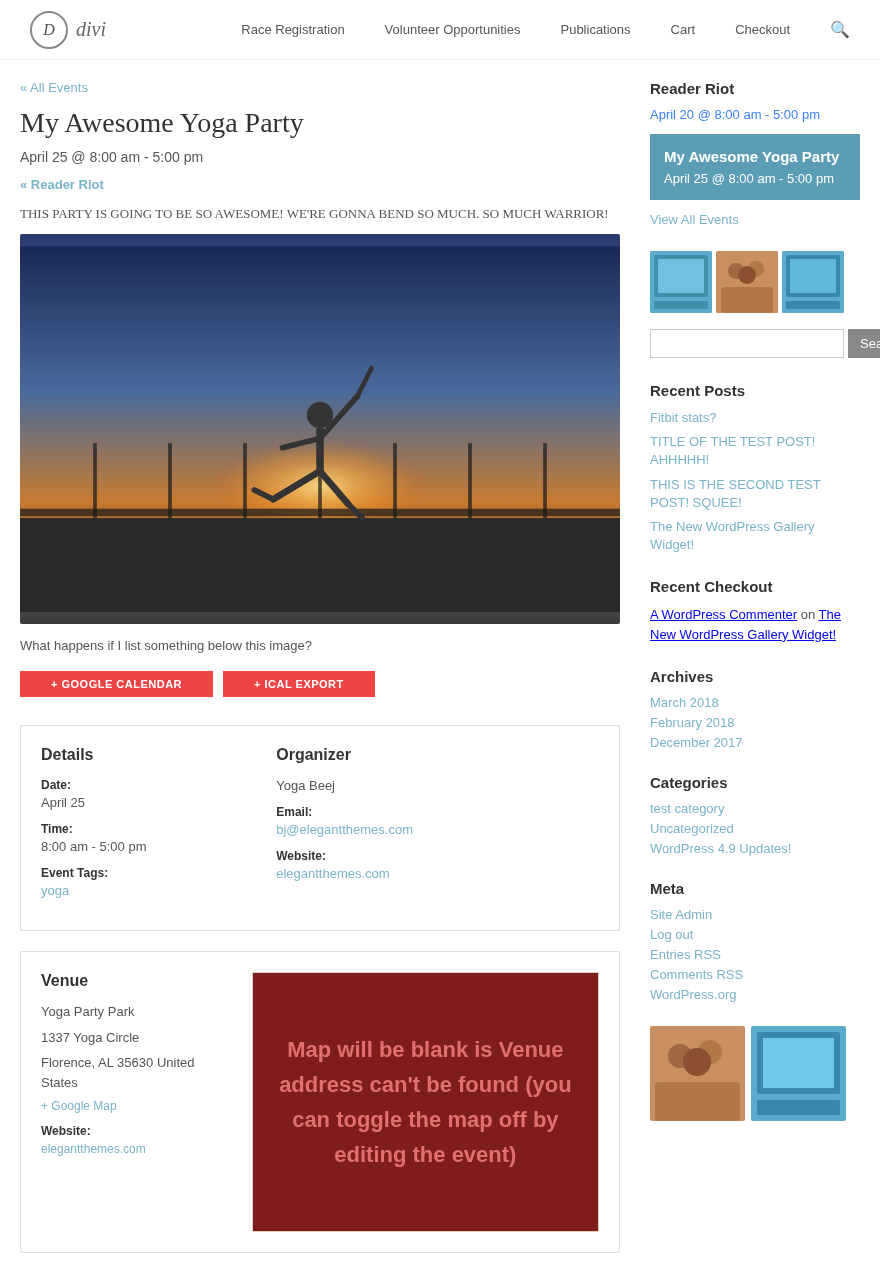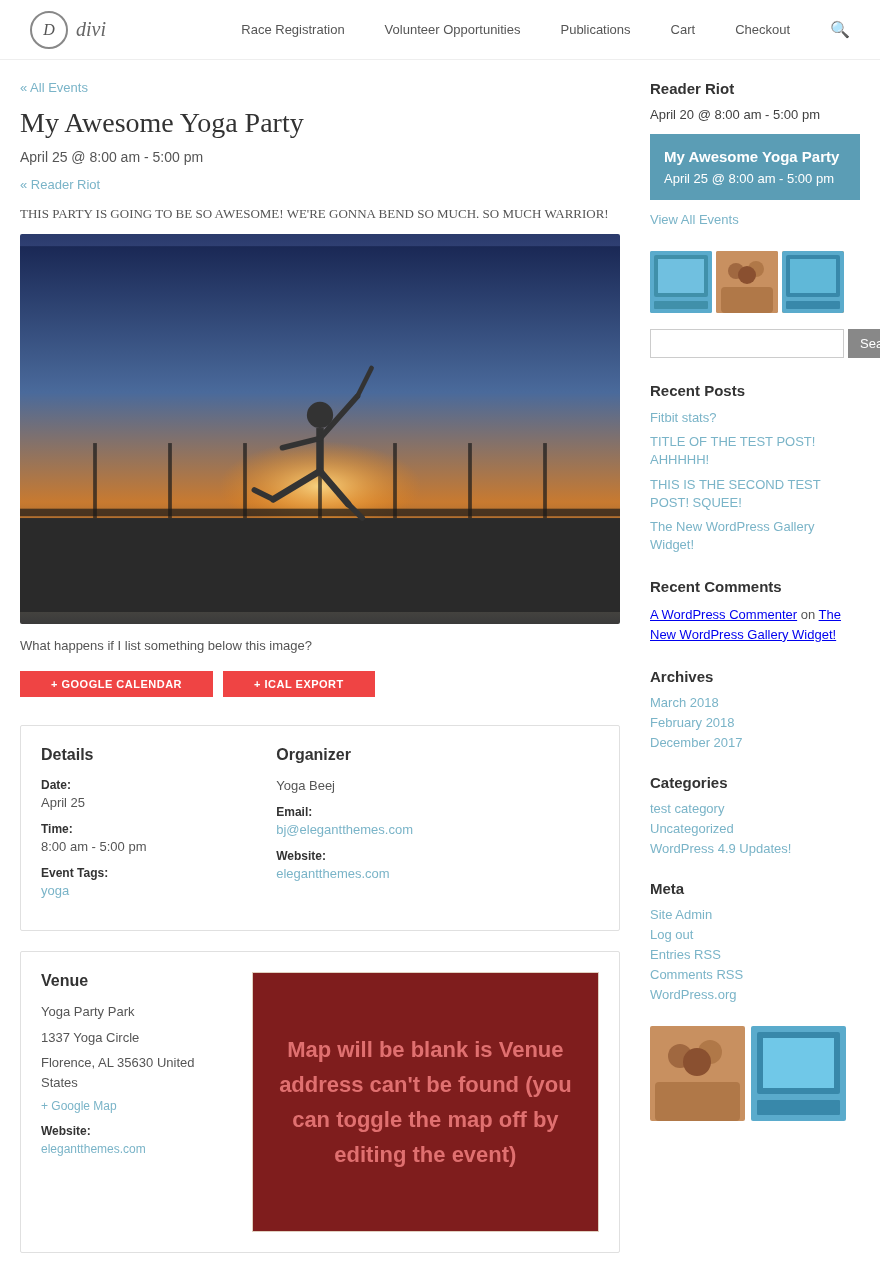--- a/index.html
+++ b/index.html
@@ -84,20 +84,21 @@
       margin-bottom: 12px;
       font-family: Arial, sans-serif;
     }
     .reader-riot-link {
       display: block;
       font-size: 13px;
       color: #7ab4c8;
       text-decoration: none;
       margin-bottom: 14px;
       font-family: Arial, sans-serif;
+      font-weight: bold;
     }
     .event-description {
       font-size: 13px;
       color: #555;
       margin-bottom: 12px;
       font-family: Liberation Serif, serif;
       text-transform: uppercase;
     }
 
     
@@ -215,21 +216,21 @@
       font-size: 15px;
       font-weight: bold;
       color: #333;
       margin-bottom: 10px;
       font-family: Arial, sans-serif;
     }
 
     
     .upcoming-event {
       font-size: 13px;
-      color: #404040;
+      color: #3b82f6;
       font-family: Arial, sans-serif;
       margin-bottom: 4px;
     }
     .upcoming-event-date { font-size: 12px; color: #888; margin-bottom: 12px; }
 
     .featured-event-card {
       background: #5b9db5;
       color: #fff;
       padding: 14px;
       margin-bottom: 12px;
@@ -546,21 +547,21 @@
 
     <div class="sidebar-section">
       <h3>Recent Posts</h3>
       <a href="#" class="sidebar-link">Fitbit stats?</a>
       <a href="#" class="sidebar-link">TITLE OF THE TEST POST! AHHHHH!</a>
       <a href="#" class="sidebar-link">THIS IS THE SECOND TEST POST! SQUEE!</a>
       <a href="#" class="sidebar-link">The New WordPress Gallery Widget!</a>
     </div>
 
     <div class="sidebar-section">
-      <h3>Recent Comments</h3>
+      <h3>Recent Checkout</h3>
       <p style="font-size:13px;color:#555;font-family:Arial,sans-serif;line-height:1.5;">
         <a href="#">A WordPress Commenter</a>
         <span> on </span>
         <a href="#">The New WordPress Gallery Widget!</a>
       </p>
     </div>
 
     <div class="sidebar-section">
       <h3>Archives</h3>
       <a href="#" class="archive-link">March 2018</a>

